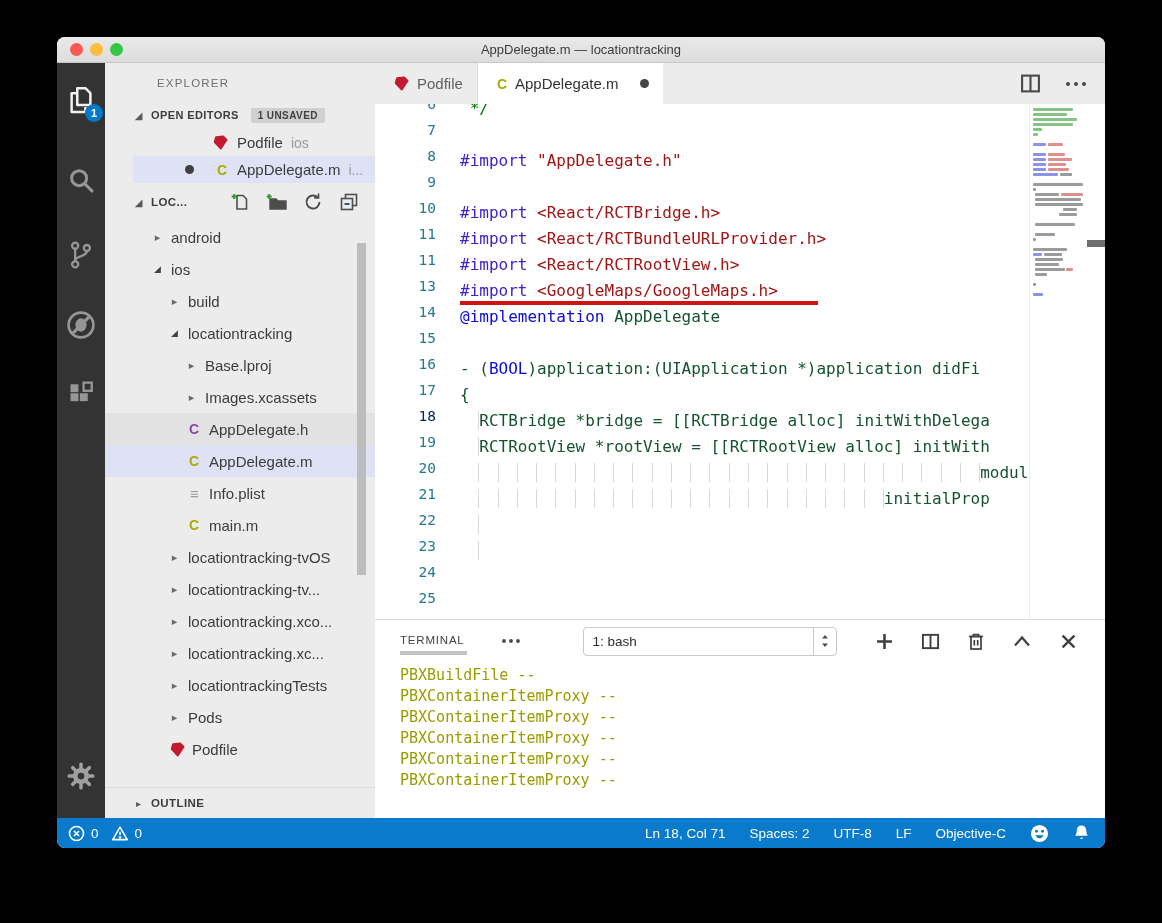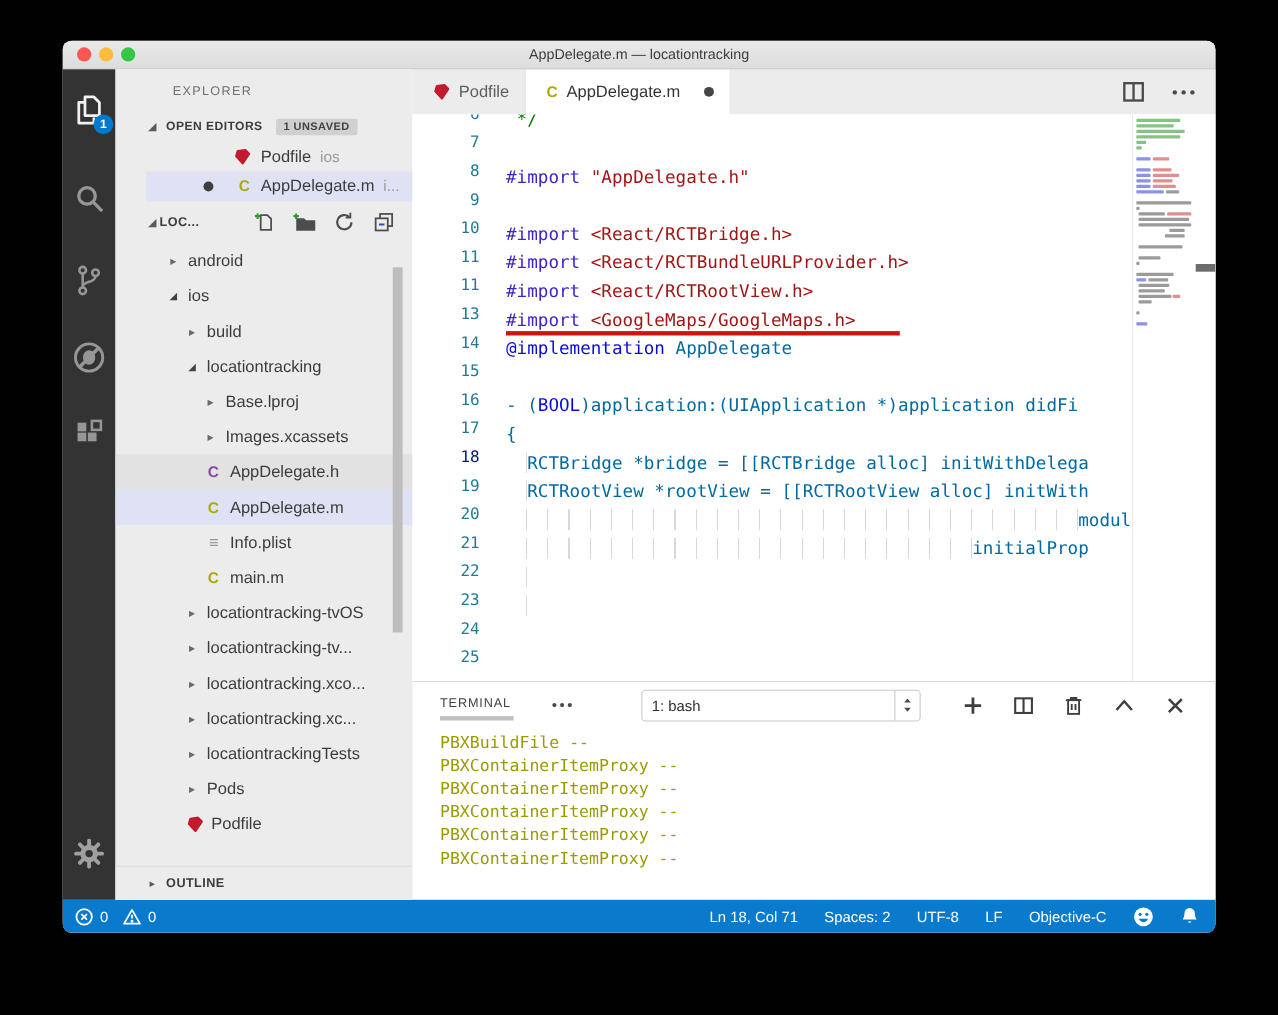--- a/index.html
+++ b/index.html
@@ -31,21 +31,21 @@
   .sect .badge2{margin-left:12px;background:#d0d0d0;color:#424242;font-size:10px;font-weight:bold;
                 padding:2px 7px;border-radius:2px;letter-spacing:.4px;}
   .twist{font-size:10px;color:#5a5a5a;width:13px;display:inline-block;text-align:center;flex:none;}
   .oe-row{height:27px;display:flex;align-items:center;position:relative;font-size:15px;margin-left:28px;}
   .oe-row .dirty-dot{position:absolute;left:52px;width:9px;height:9px;border-radius:50%;background:#3f3f3f;}
   .oe-row .ficon{position:absolute;left:80px;width:18px;text-align:center;}
   .oe-row .fname{position:absolute;left:104px;white-space:nowrap;}
   .oe-row .fdetail{color:#9a9a9a;margin-left:8px;font-size:14px;}
   .oe-row.selected{background:#dfe2f4;}
   .loc-head{height:38px;display:flex;align-items:center;padding-left:27px;padding-right:16px;}
-  .loc-head .lbl{font-size:11.5px;font-weight:bold;letter-spacing:.4px;}
+  .loc-head .lbl{font-size:11.5px;font-weight:bold;letter-spacing:.4px;margin-left:6px;}
   .loc-actions{margin-left:auto;display:flex;gap:15px;}
   .loc-actions .abtn{width:21px;height:21px;display:flex;align-items:center;justify-content:center;}
   .tree-row{height:32px;display:flex;align-items:center;font-size:15px;white-space:nowrap;}
   .tree-row.hover{background:#e2e2e2;}
   .tree-row.selected{background:#dfe2f4;}
   .cletter{font-weight:bold;font-size:14px;font-family:"Liberation Sans",sans-serif;}
   .olive{color:#a9ab00;} .purple{color:#8947a8;}
   .plisti{color:#9a9a9a;font-size:15px;letter-spacing:-1px;}
   .ficon16{width:18px;display:inline-flex;justify-content:center;flex:none;margin-right:6px;}
   .side-scroll{position:absolute;right:9px;top:180px;width:9px;height:332px;background:#bdbdbd;border-radius:0px;}
@@ -59,21 +59,21 @@
        border-right:1px solid #dedede;}
   .tab.active{background:#ffffff;color:#333;border-right:none;}
   .tab .dot{width:9px;height:9px;border-radius:50%;background:#454545;margin-left:14px;}
   .tab-actions{margin-left:auto;display:flex;align-items:center;gap:24px;padding-right:18px;}
   .editor{height:515px;position:relative;overflow:hidden;flex:none;background:#fff;}
   .gutter{position:absolute;left:0;top:-8px;width:75px;text-align:right;padding-right:0;}
   .gutter div{height:26px;line-height:26px;font:14.5px "DejaVu Sans Mono",monospace;color:#237893;padding-right:14px;}
   .gutter div.active{color:#08216f;padding-left:24px;}
   .code{position:absolute;left:85px;top:-8px;width:570px;height:531px;overflow:hidden;}
   .cl{height:26px;line-height:26px;white-space:pre;font:16px/26px "DejaVu Sans Mono",monospace;color:#1e1e1e;}
-  .tok-pl{color:#0369a1;} .tok-kw{color:#0b0bd6;} .tok-pp{color:#3c24c8;}
+  .tok-pl{color:#14532d;} .tok-kw{color:#0b0bd6;} .tok-pp{color:#3c24c8;}
   .tok-str{color:#a31515;} .tok-cm{color:#008000;}
   .tok-ind{background-image:repeating-linear-gradient(to right,transparent 0,transparent calc(2ch - 1px),#d8d8d8 calc(2ch - 1px),#d8d8d8 2ch);}
   .marked{border-bottom:4px solid #cf1212;padding-bottom:1px;padding-right:40px;}
   .minimap{position:absolute;right:18px;top:0;width:57px;height:515px;background:#ffffff;border-left:1px solid #ececec;overflow:hidden;}
   .mrow{position:absolute;height:3px;border-radius:1px;}
   .oruler{position:absolute;right:0;top:0;width:18px;height:515px;background:#fff;}
   .oruler .thumb{position:absolute;top:136px;left:0;width:18px;height:7px;background:#6d6d6d;}
   
   .panel{height:200px;border-top:1px solid #d9d9d9;flex:none;display:flex;flex-direction:column;background:#fff;}
   .phead{height:42px;display:flex;align-items:center;padding-left:25px;flex:none;}

